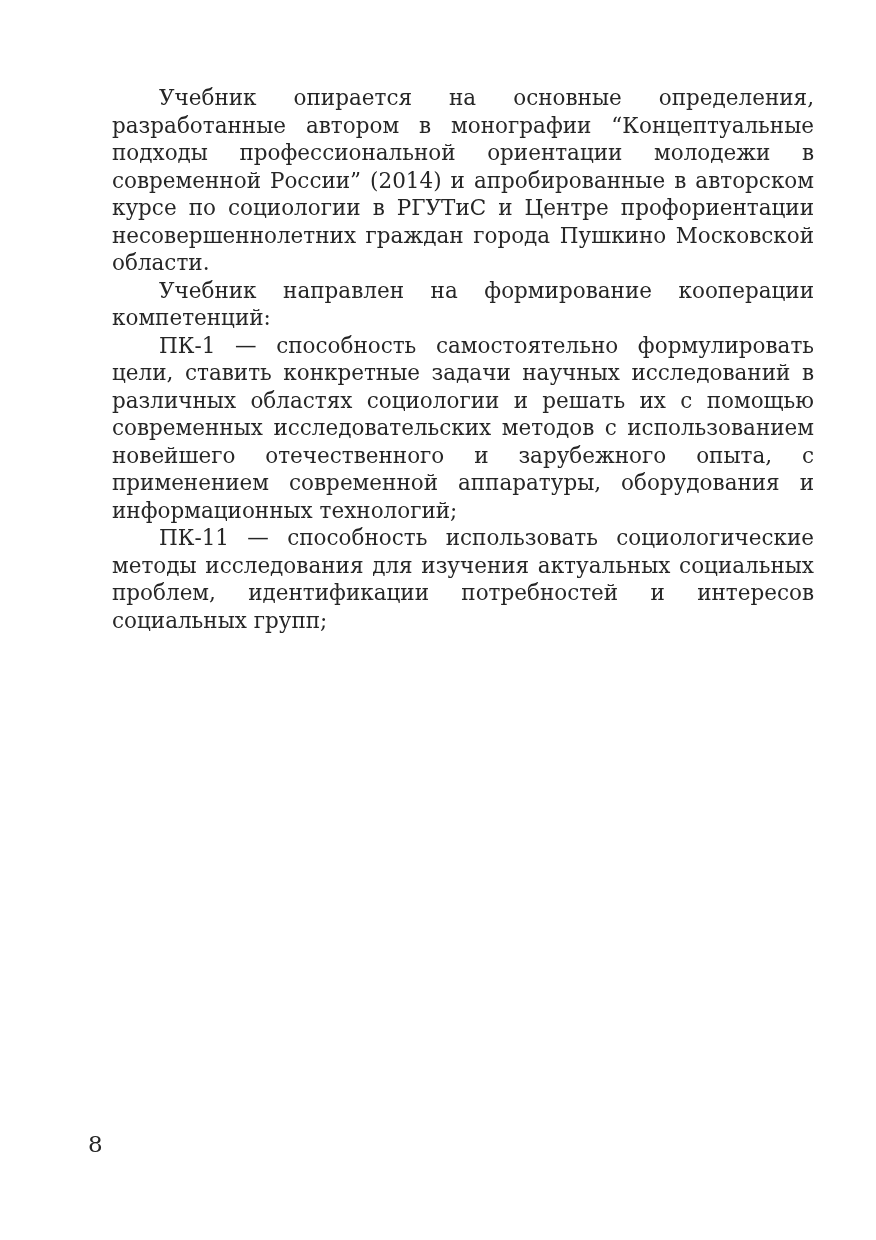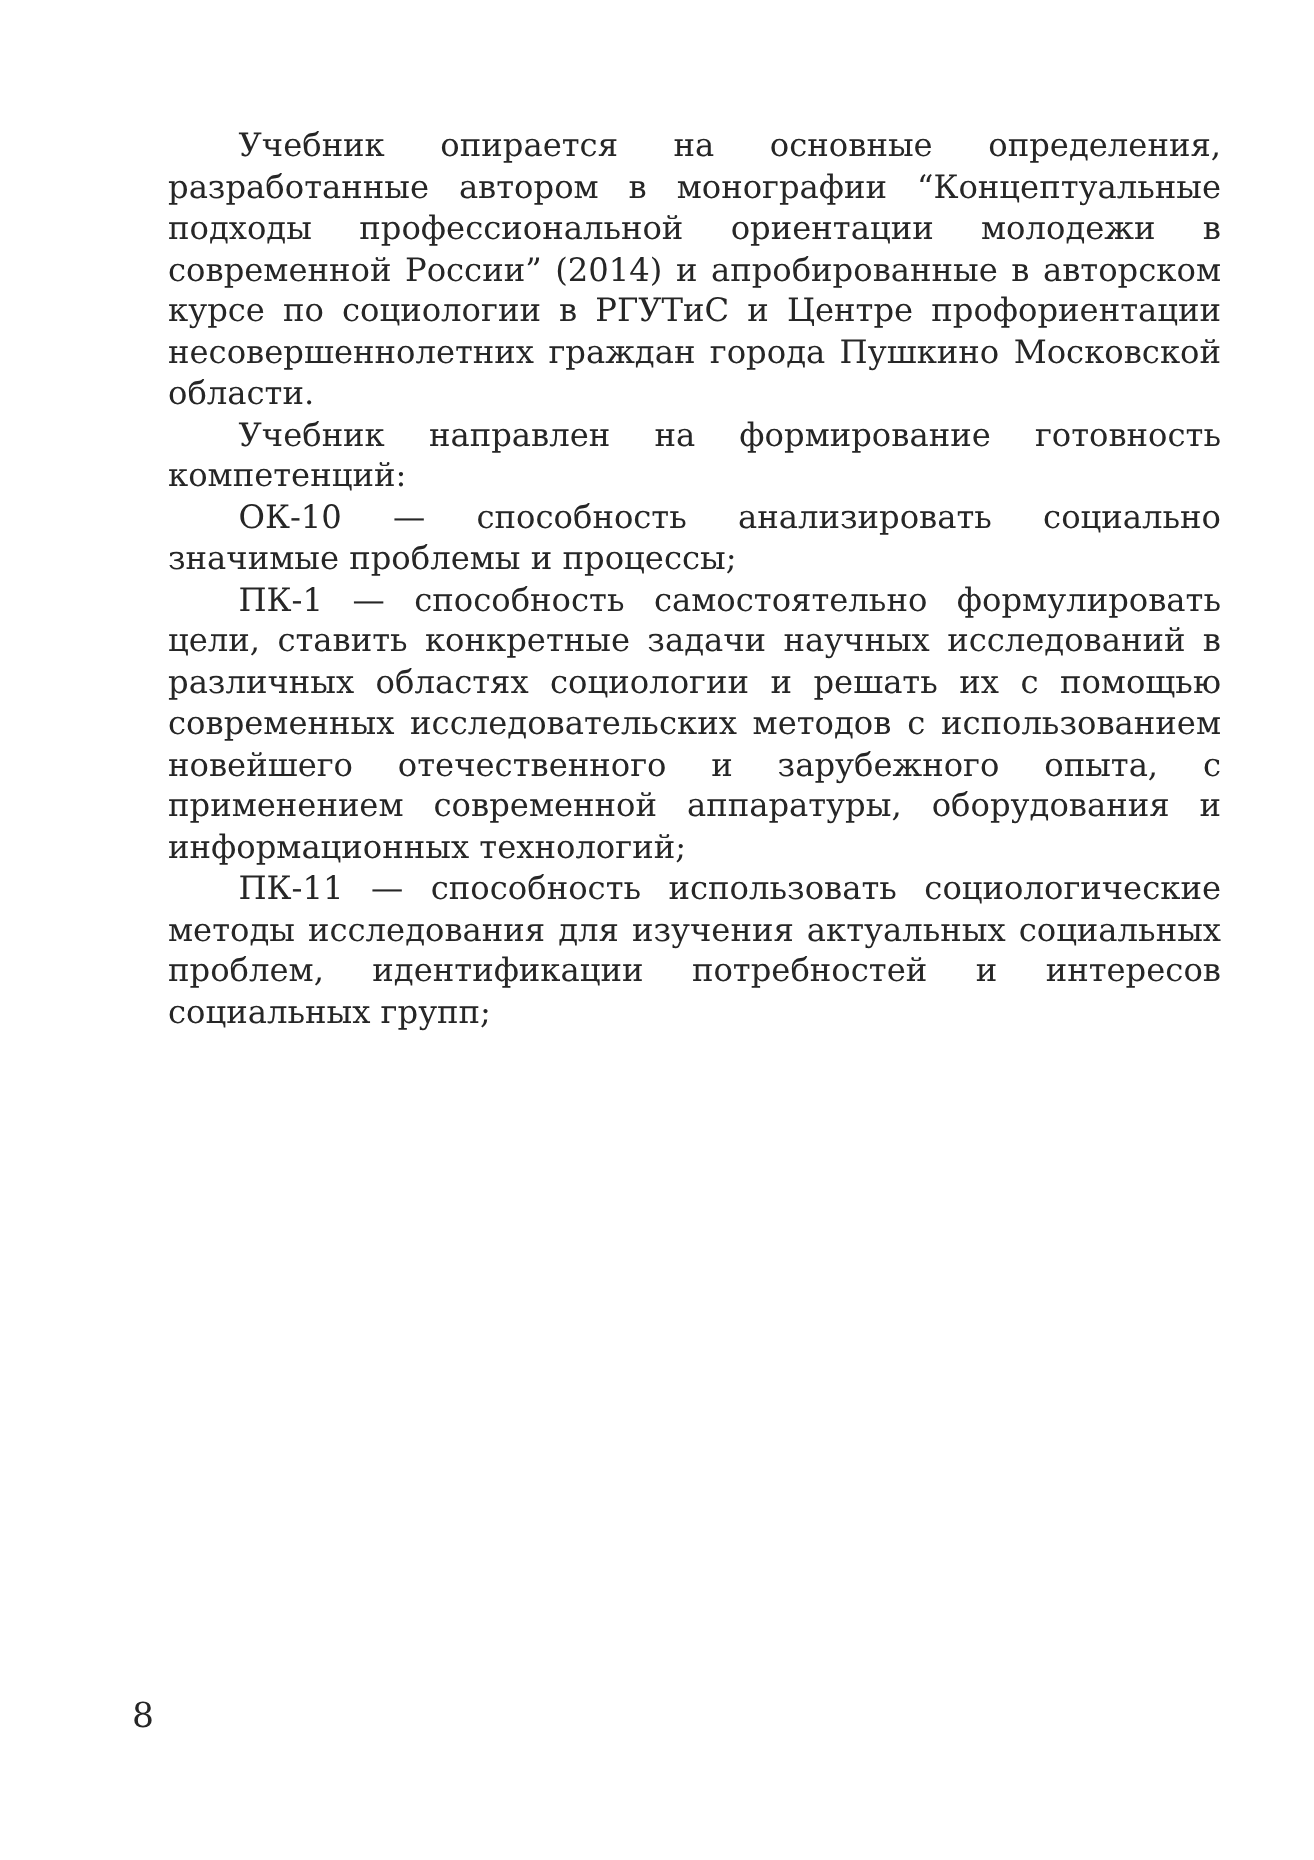--- a/index.html
+++ b/index.html
@@ -39,19 +39,18 @@
     line-height: 28px;
     color: #262626;
   }
 </style>
 </head>
 <body>
 
 <div class="page">
   <div class="text-block">
     <p>Учебник опирается на основные определения, разработанные автором в монографии “Концептуальные подходы профессиональной ориентации молодежи в современной России” (2014) и апробированные в авторском курсе по социологии в РГУТиС и Центре профориентации несовершеннолетних граждан города Пушкино Московской области.</p>
-    <p>Учебник направлен на формирование готовность компетенций:</p>
-    <p>ОК-10 — способность анализировать социально значимые проблемы и процессы;</p>
+    <p>Учебник направлен на формирование кооперации компетенций:</p>
     <p>ПК-1 — способность самостоятельно формулировать цели, ставить конкретные задачи научных исследований в различных областях социологии и решать их с помощью современных исследовательских методов с использованием новейшего отечественного и зарубежного опыта, с применением современной аппаратуры, оборудования и информационных технологий;</p>
     <p>ПК-11 — способность использовать социологические методы исследования для изучения актуальных социальных проблем, идентификации потребностей и интересов социальных групп;</p>
   </div>
   <div class="page-number">8</div>
 </div>
 
 </body></html>

